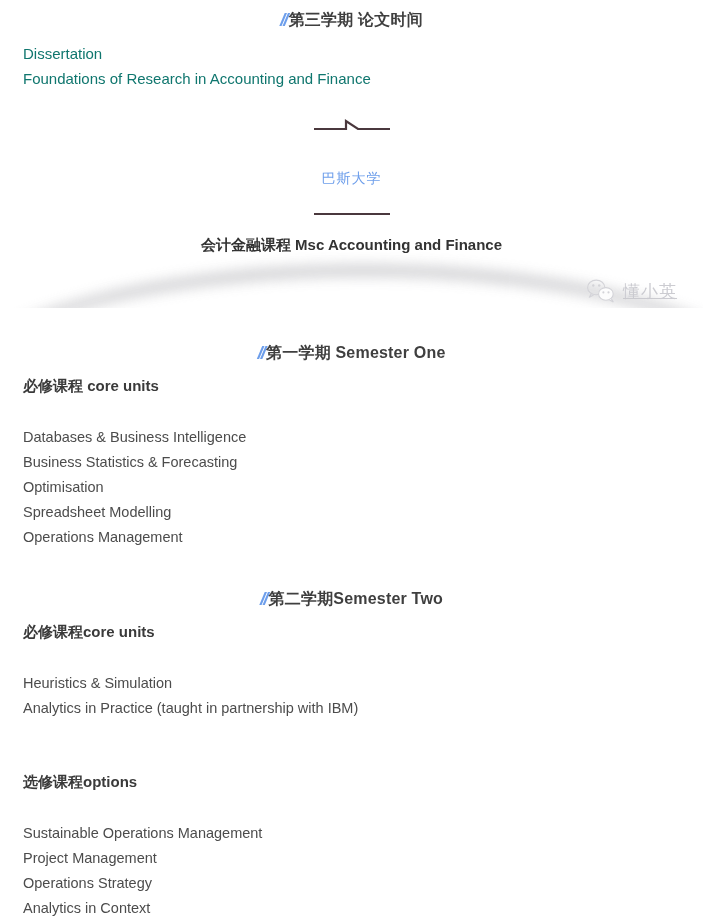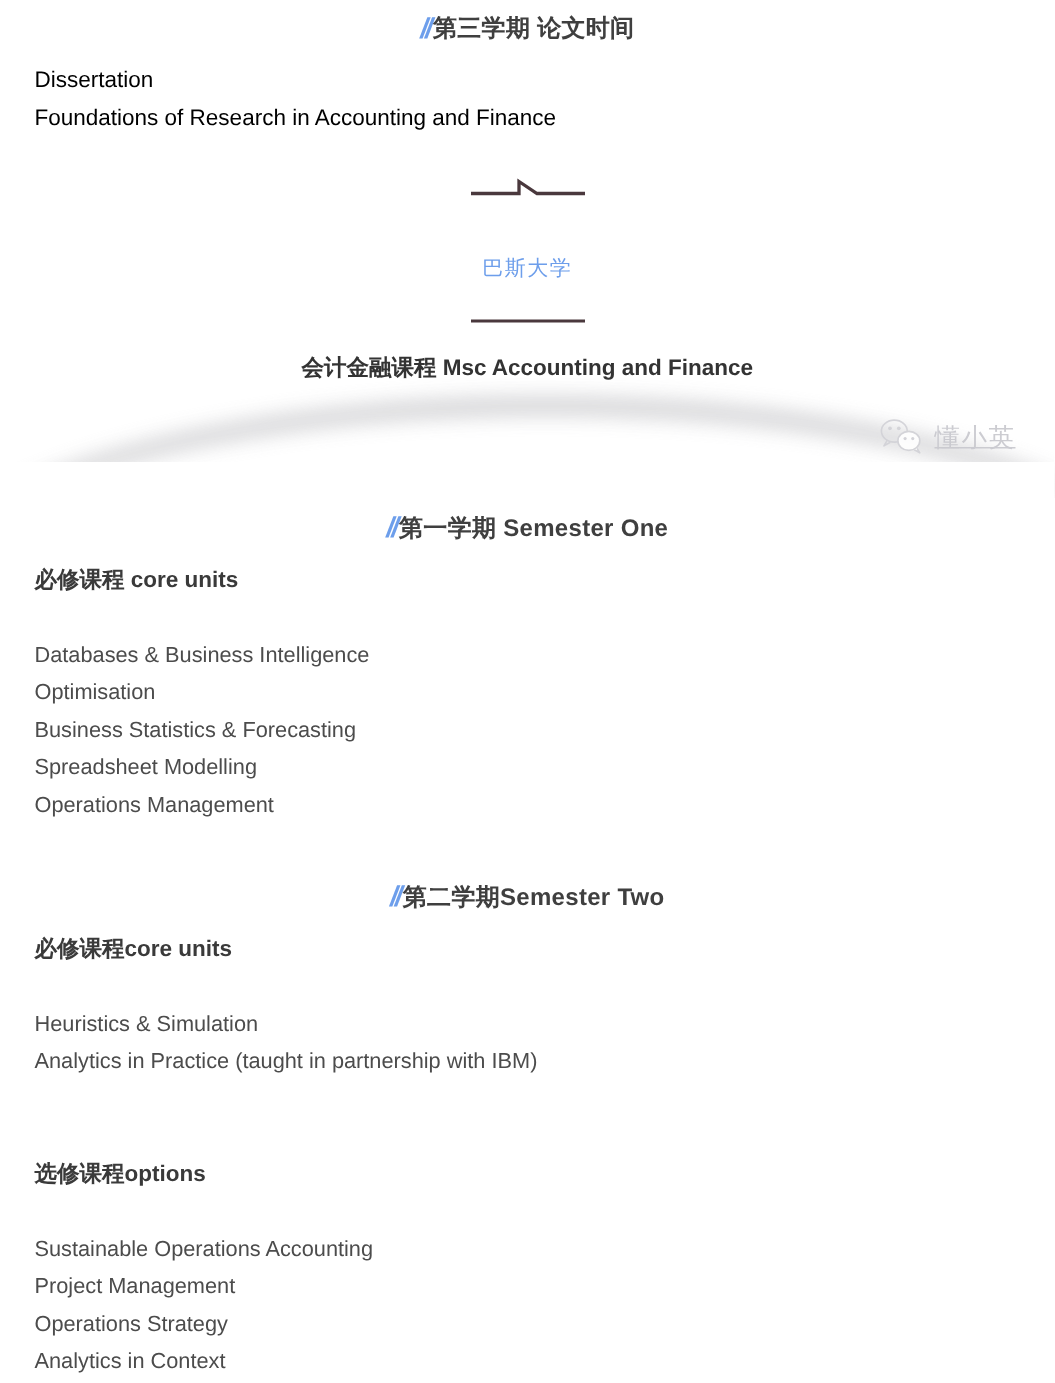--- a/index.html
+++ b/index.html
@@ -53,21 +53,21 @@
   .course-item {
     font-size: 14.5px;
     line-height: 25px;
     color: #4c4c4c;
     padding-left: 23px;
   }
 
   .lead-line {
     font-size: 15px;
     line-height: 25px;
-    color: #000000;
+    color: #0f766e;
     padding-left: 23px;
   }
 
   
   .sub-heading {
     font-size: 15px;
     font-weight: bold;
     color: #3a3a3a;
     padding-left: 23px;
   }
@@ -207,39 +207,39 @@
   </div>
 
   <div class="abs section-heading" style="top:342px;text-align:center;">
     <span class="slash">//</span><span>第一学期 Semester One</span>
   </div>
 
   <div class="abs sub-heading" style="top:377px;">必修课程 core units</div>
 
   <ul class="abs course-list" style="top:425px;">
     <li class="course-item">Databases &amp; Business Intelligence</li>
+    <li class="course-item">Business Statistics &amp; Forecasting</li>
     <li class="course-item">Optimisation</li>
-    <li class="course-item">Business Statistics &amp; Forecasting</li>
     <li class="course-item">Spreadsheet Modelling</li>
     <li class="course-item">Operations Management</li>
   </ul>
 
   <div class="abs section-heading" style="top:588px;">
     <span class="slash">//</span><span>第二学期Semester Two</span>
   </div>
 
   <div class="abs sub-heading" style="top:623px;">必修课程core units</div>
 
   <ul class="abs course-list" style="top:671px;">
     <li class="course-item">Heuristics &amp; Simulation</li>
     <li class="course-item">Analytics in Practice (taught in partnership with IBM)</li>
   </ul>
 
   <div class="abs sub-heading" style="top:773px;">选修课程options</div>
 
   <ul class="abs course-list" style="top:821px;">
-    <li class="course-item">Sustainable Operations Accounting</li>
+    <li class="course-item">Sustainable Operations Management</li>
     <li class="course-item">Project Management</li>
     <li class="course-item">Operations Strategy</li>
     <li class="course-item">Analytics in Context</li>
   </ul>
 
 </div>
 
 </body></html>

